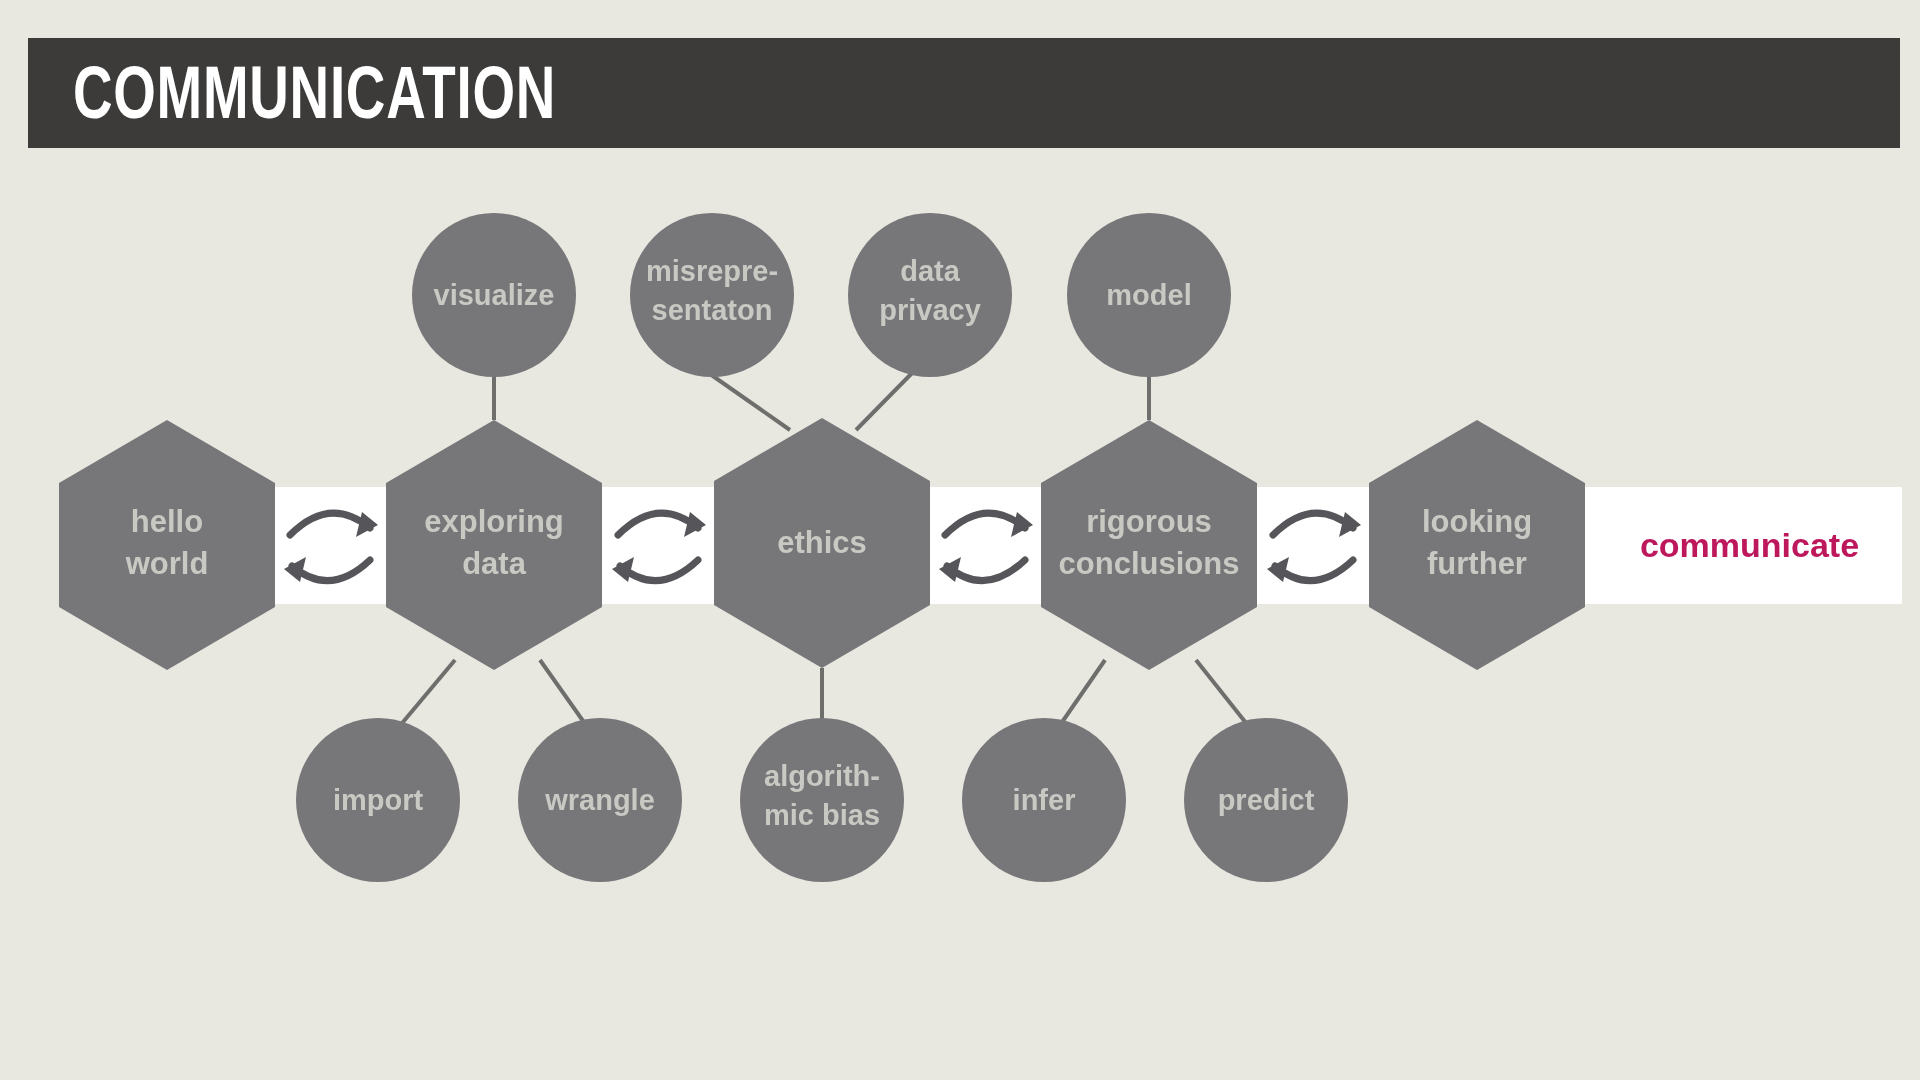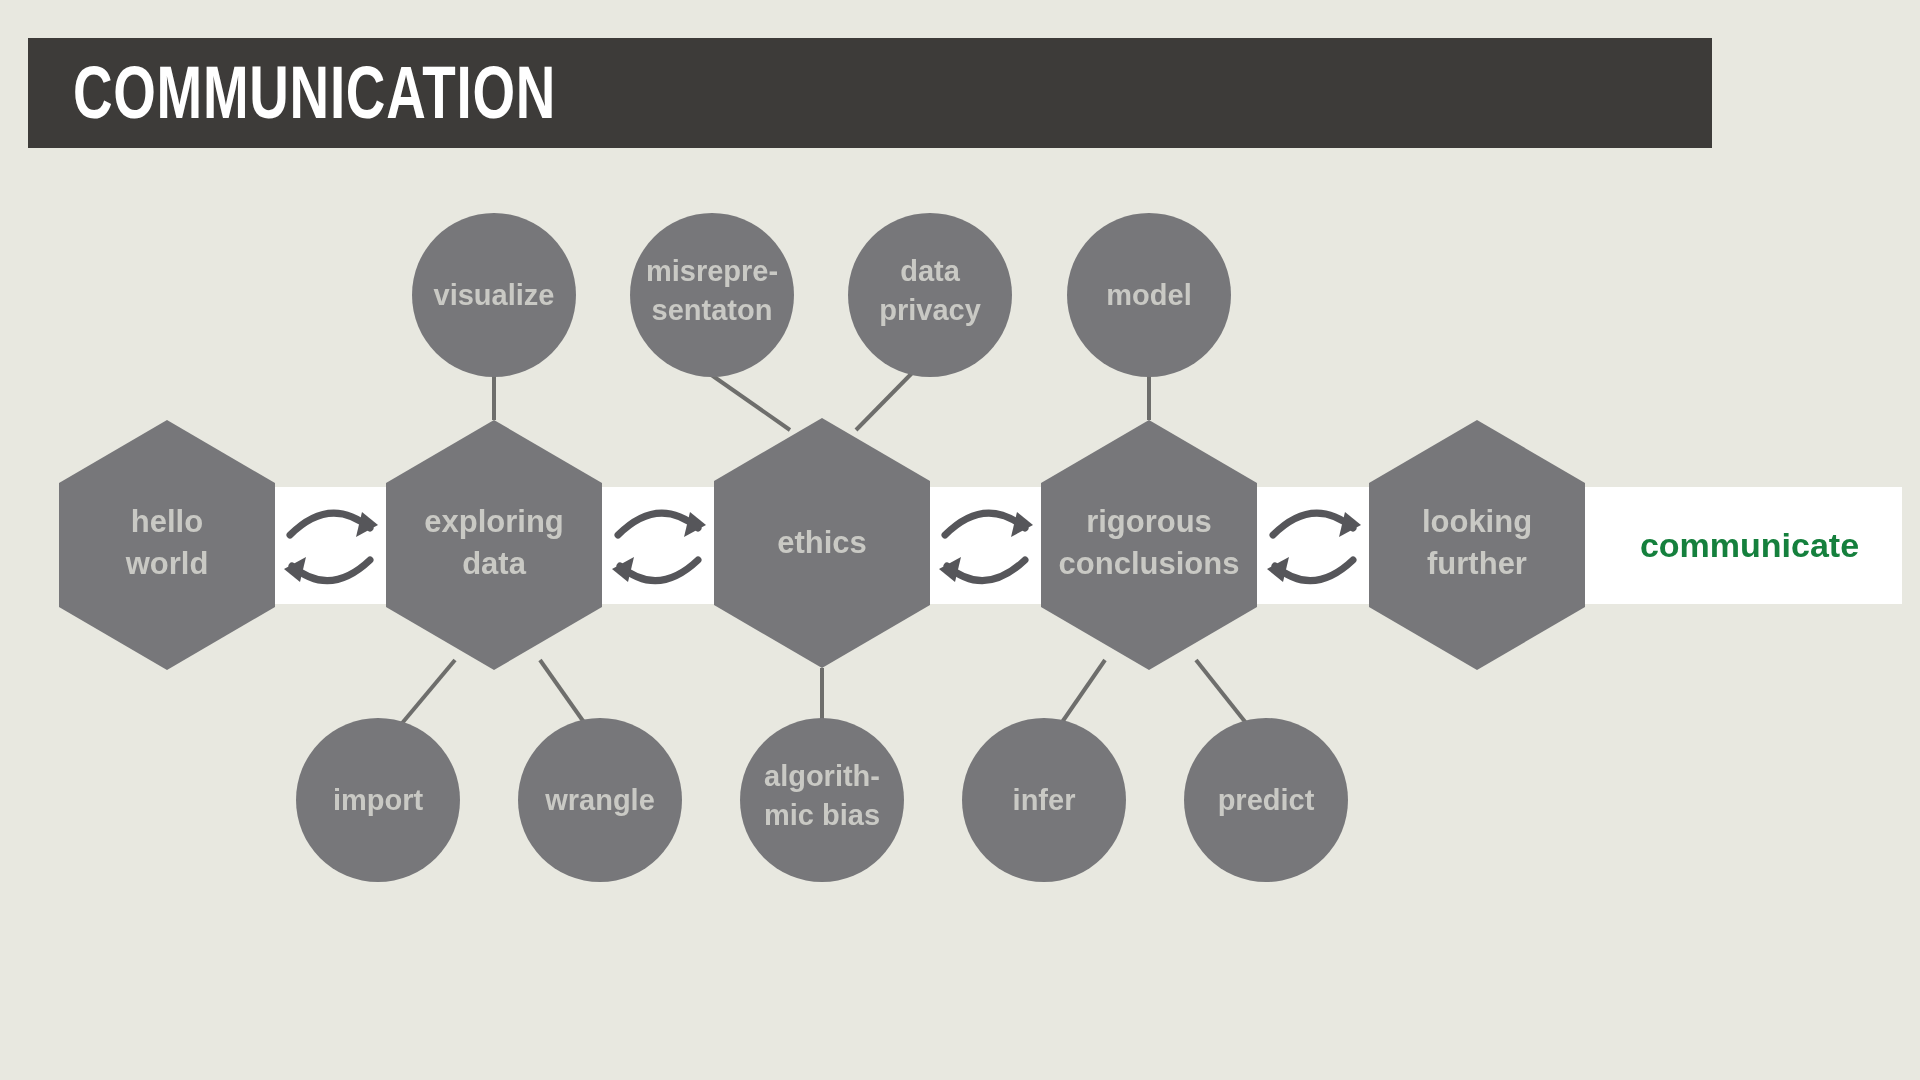--- a/index.html
+++ b/index.html
@@ -22,21 +22,21 @@
     width: 1920px;
     height: 1080px;
     background: #e8e8e0;
   }
 
   
   #title-bar {
     position: absolute;
     left: 28px;
     top: 38px;
-    width: 1684px;
+    width: 1872px;
     height: 110px;
     background: #3d3b39;
   }
   #title-text {
     position: absolute;
     left: 45px;
     top: 50%;
     transform: translateY(-50%) scaleX(0.74);
     transform-origin: left center;
     color: #ffffff;
@@ -79,21 +79,21 @@
     left: 1598px;
     top: 487px;
     width: 303px;
     height: 117px;
     background: #ffffff;
     display: flex;
     align-items: center;
     justify-content: center;
   }
   #communicate-label {
-    color: #15803d;
+    color: #be185d;
     font-family: "Liberation Sans", sans-serif;
     font-weight: bold;
     font-size: 34px;
     white-space: nowrap;
   }
 </style>
 </head>
 <body>
 
 <div id="stage">

